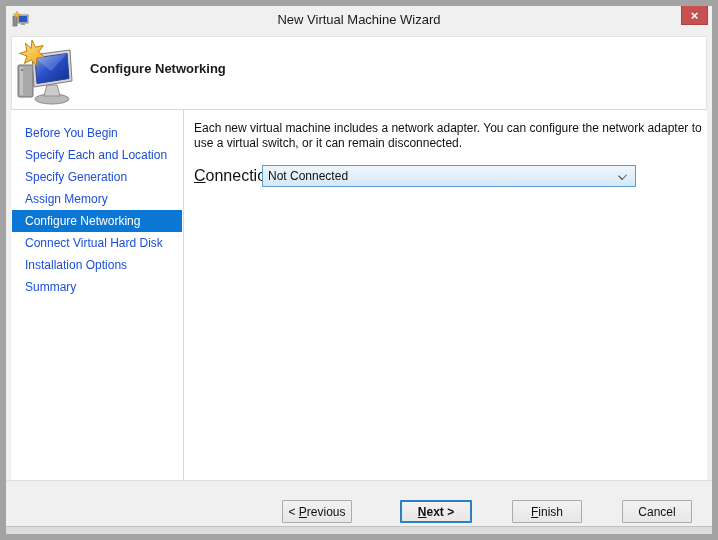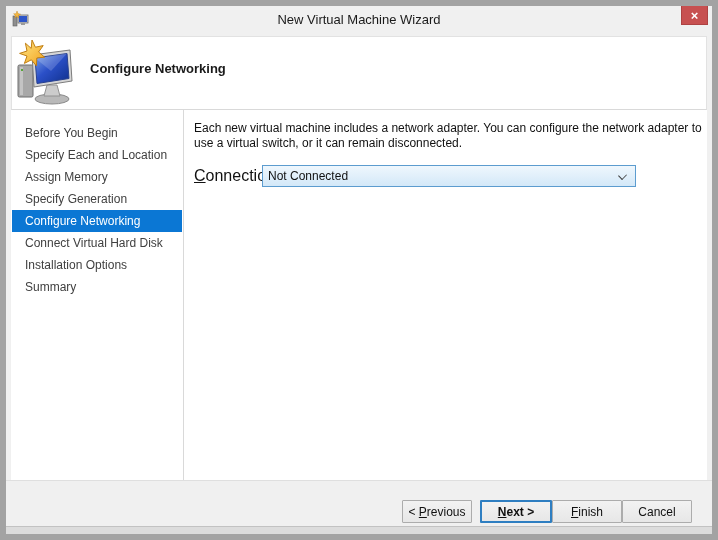--- a/index.html
+++ b/index.html
@@ -50,21 +50,21 @@
     background: #ffffff; display: flex;
   }
   .sidebar {
     width: 173px; flex: 0 0 173px;
     border-right: 1px solid #d9d9d9;
     padding-top: 12px;
   }
   .side-item {
     height: 22px; line-height: 22px;
     margin: 0 1px; padding-left: 13px;
-    font-size: 12px; color: #404040;
+    font-size: 12px; color: #1d4ed8;
     white-space: nowrap; cursor: default;
   }
   .side-item.indented { }
   .side-item.selected { background: var(--selection-blue, #0b77d4); color: #ffffff; }
 
   .content { flex: 1; padding: 11px 4px 12px 10px; }
   .description {
     font-size: 12px; line-height: 15px; color: #111;
     max-width: 516px;
   }
@@ -89,21 +89,21 @@
     width: 7px; height: 7px;
     border-left: 1px solid #3c3c3c; border-bottom: 1px solid #3c3c3c;
     transform: rotate(-45deg) scaleY(0.8);
   }
 
   
   .footer {
     position: absolute; top: 474px; left: 0; right: 0; height: 56px;
     background: #f0f0f0; border-top: 1px solid #dfdfdf;
     display: flex; justify-content: flex-end; align-items: flex-start;
-    padding-top: 19px; padding-right: 20px;
+    padding-top: 19px; padding-right: 20px; gap: 40px;
   }
   .btn {
     height: 23px; width: 70px;
     background: linear-gradient(#f2f2f2, #e7e7e7);
     border: 1px solid #acacac; border-radius: 1px;
     font-size: 12px; color: #111; font-family: inherit;
     text-align: center; line-height: 20px; padding: 0; cursor: default;
   }
   .btn.default {
     width: 72px;
@@ -165,22 +165,22 @@
 
       <polygon fill="url(#star)" stroke="#c07e12" stroke-width="1" points="16,1 19.4,8.2 27.2,6.6 22.6,13 28.6,18.2 20.8,19 20.4,26.9 15.4,20.8 8.4,24.4 11,17 3.6,14.4 11,12 9.4,4.2 15.2,9.4"></polygon>
     </svg>
     <h1 class="header-title">Configure Networking</h1>
   </div>
 
   <div class="body-panel">
     <nav class="sidebar">
       <div class="side-item">Before You Begin</div>
       <div class="side-item">Specify Each and Location</div>
+      <div class="side-item">Specify Generation</div>
       <div class="side-item">Assign Memory</div>
-      <div class="side-item">Specify Generation</div>
       <div class="side-item selected">Configure Networking</div>
       <div class="side-item">Connect Virtual Hard Disk</div>
       <div class="side-item indented">Installation Options</div>
       <div class="side-item">Summary</div>
     </nav>
 
     <div class="content">
       <p class="description">Each new virtual machine includes a network adapter. You can configure the network adapter to use a virtual switch, or it can remain disconnected.</p>
       <div class="field-row">
         <label class="field-label"><span class="ak">C</span><span>onnection:</span></label>

